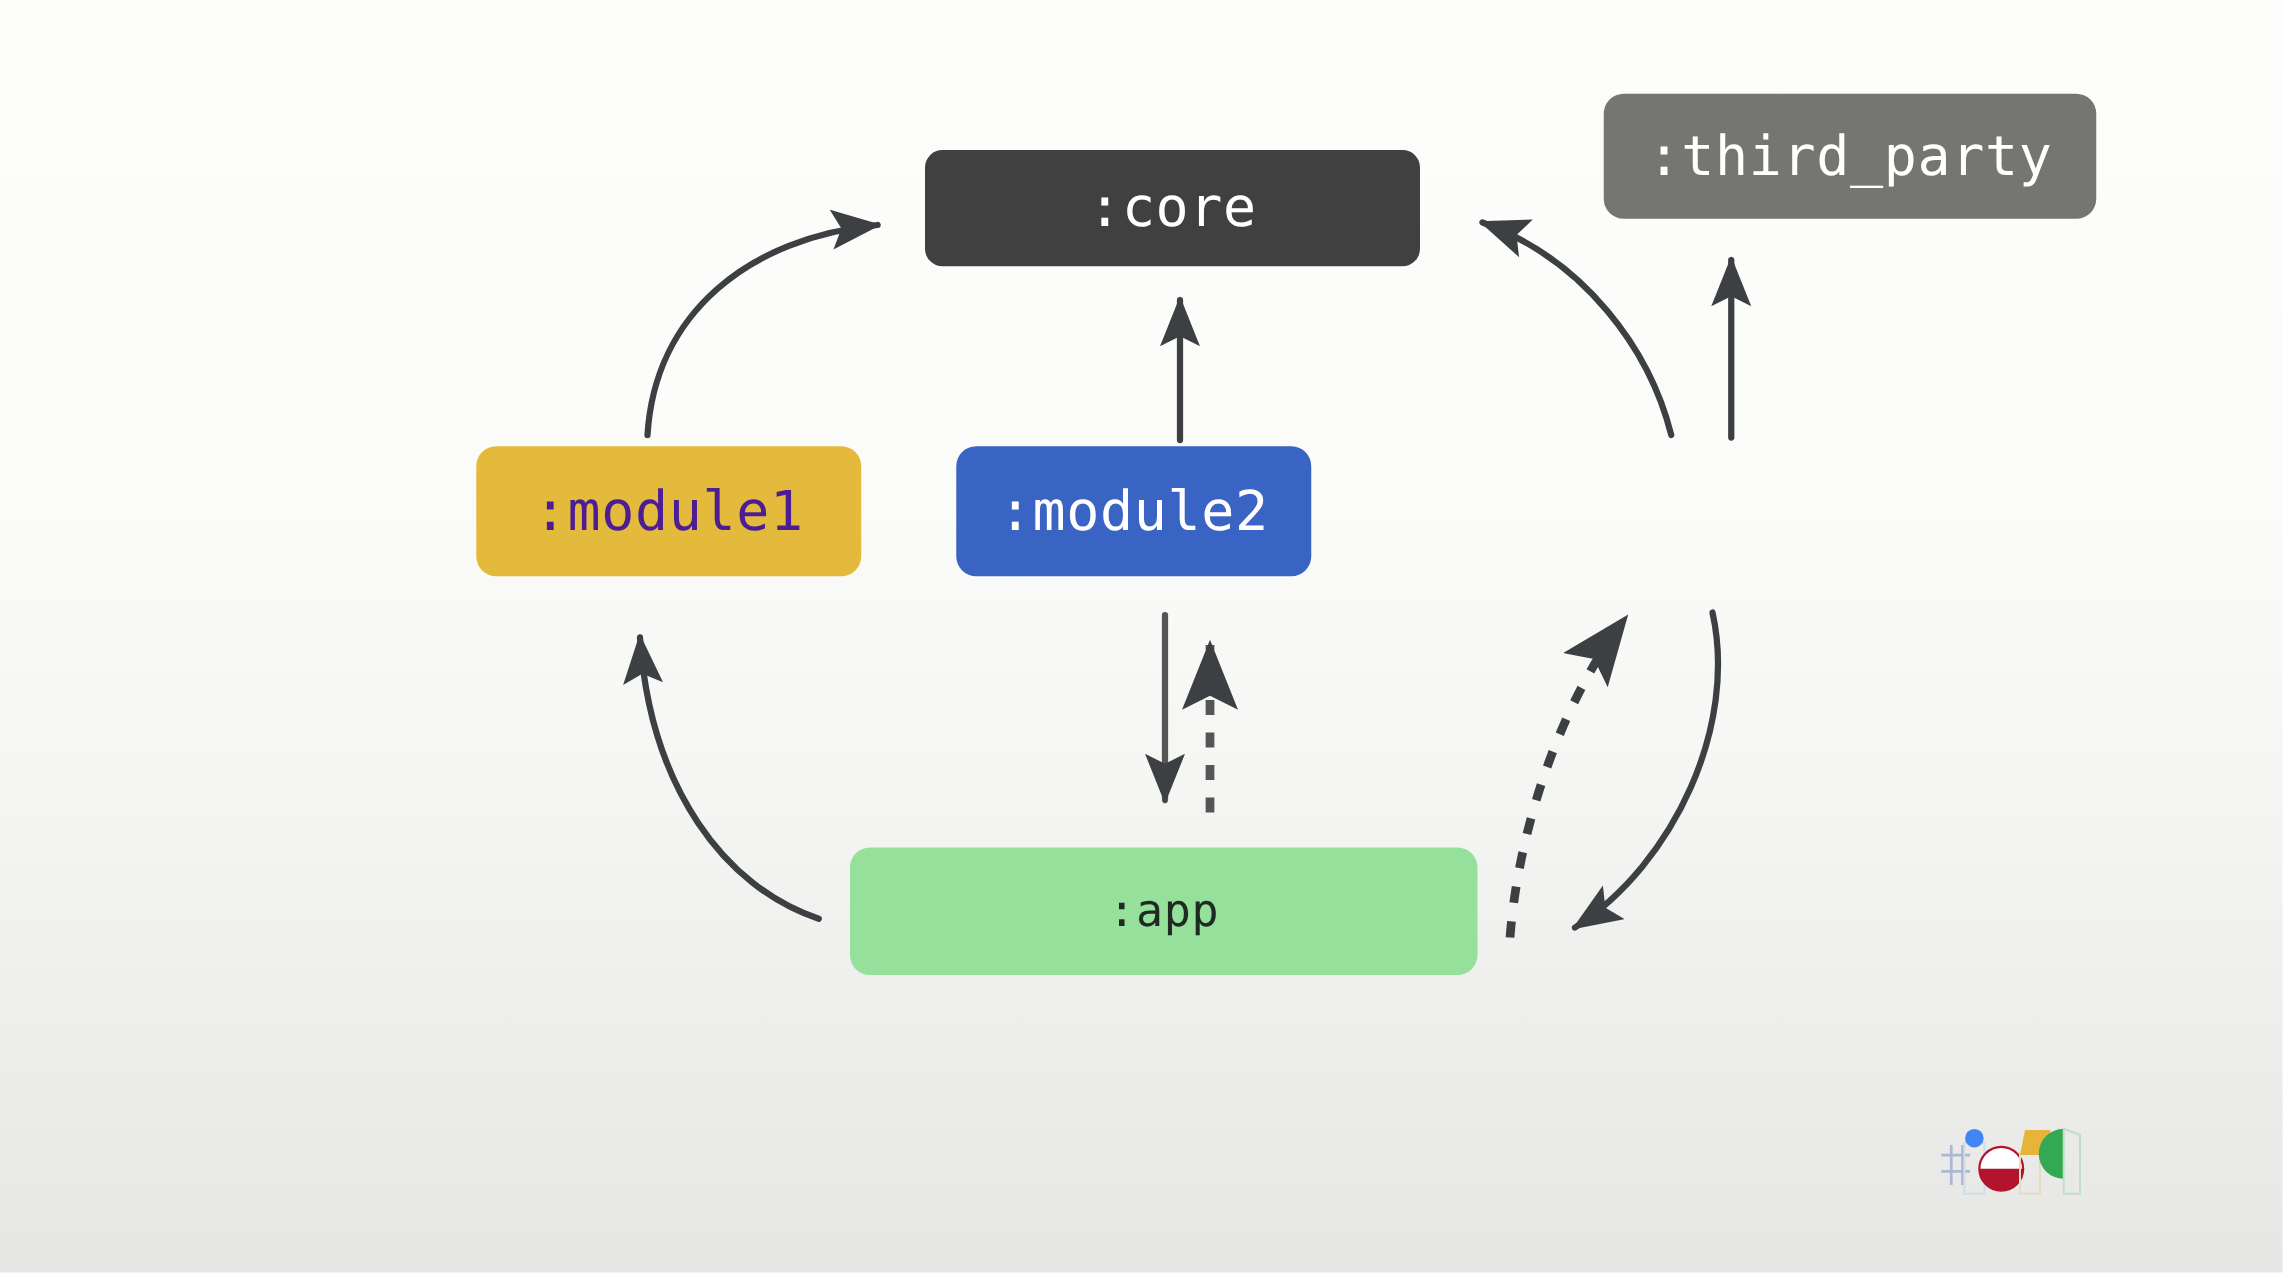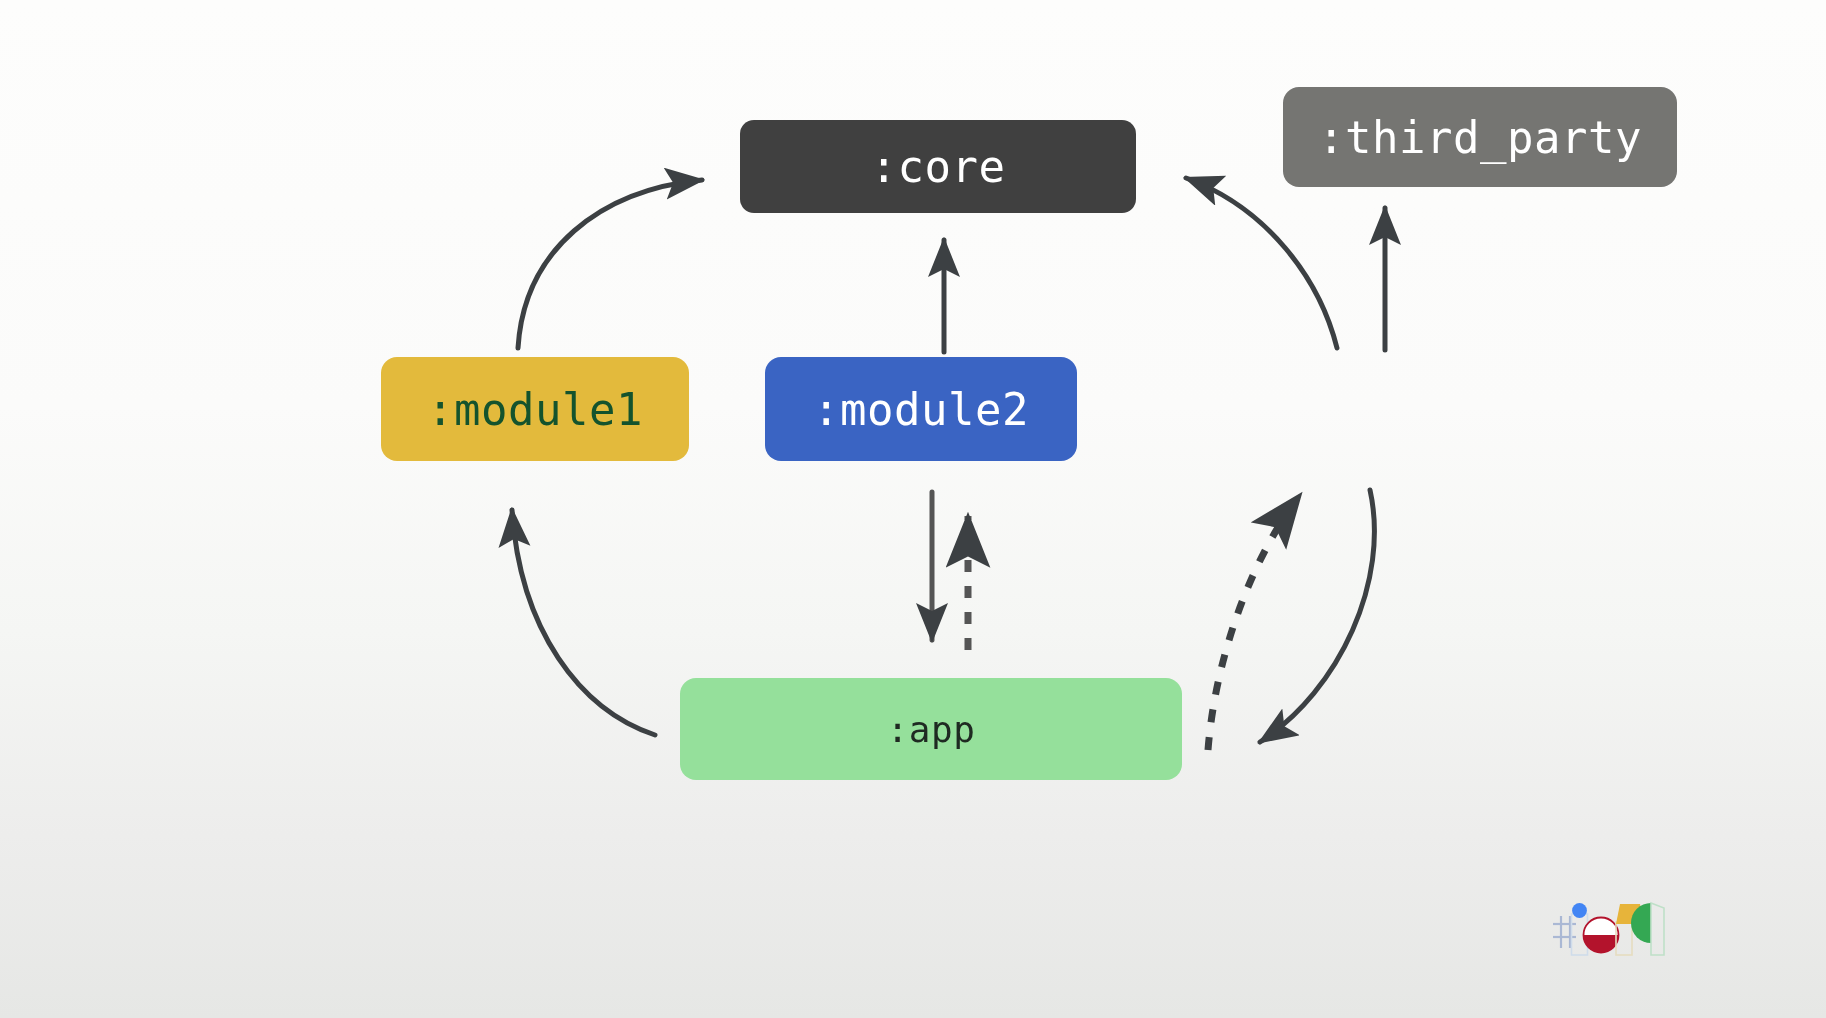--- a/index.html
+++ b/index.html
@@ -49,31 +49,30 @@
     background: #404040;
     color: #ffffff;
     font-size: 44px;
   }
   .node-third-party {
     left: 1283px; top: 75px; width: 394px; height: 100px;
     background: #757572;
     color: #ffffff;
     font-size: 44px;
     border-radius: 16px;
-    margin-top: 12px;
   }
   .node-module1 {
     left: 381px; top: 357px; width: 308px; height: 104px;
     background: #e3ba3c;
-    color: #14532d;
+    color: #4c1d95;
     font-size: 44px;
     border-radius: 16px;
   }
   .node-module2 {
-    left: 765px; top: 357px; width: 312px; height: 104px;
+    left: 765px; top: 357px; width: 284px; height: 104px;
     background: #3a64c3;
     color: #ffffff;
     font-size: 44px;
     border-radius: 16px;
   }
   .node-module3 {
     left: 1155px; top: 357px; width: 306px; height: 104px;
     background: #7b92d4;
     color: #ffffff;
     font-size: 44px;

